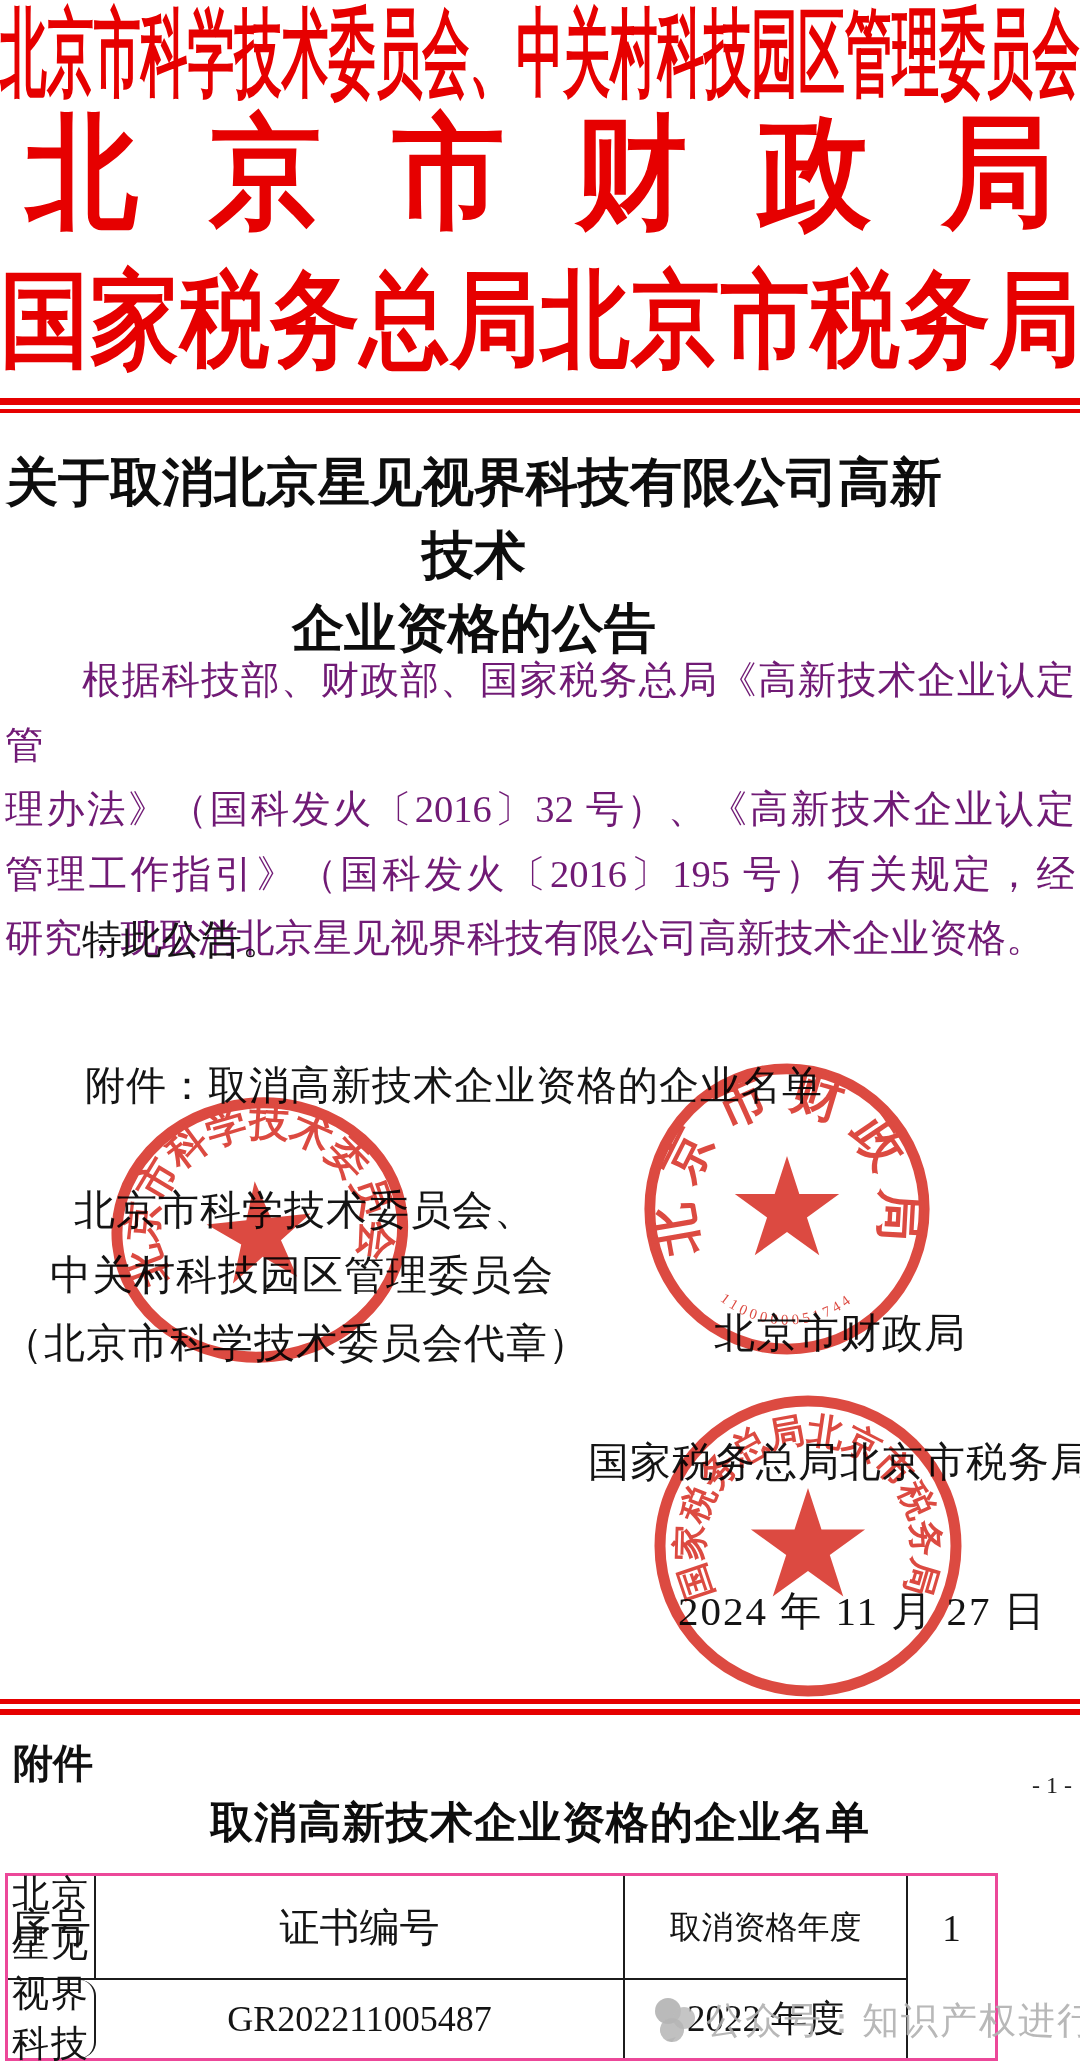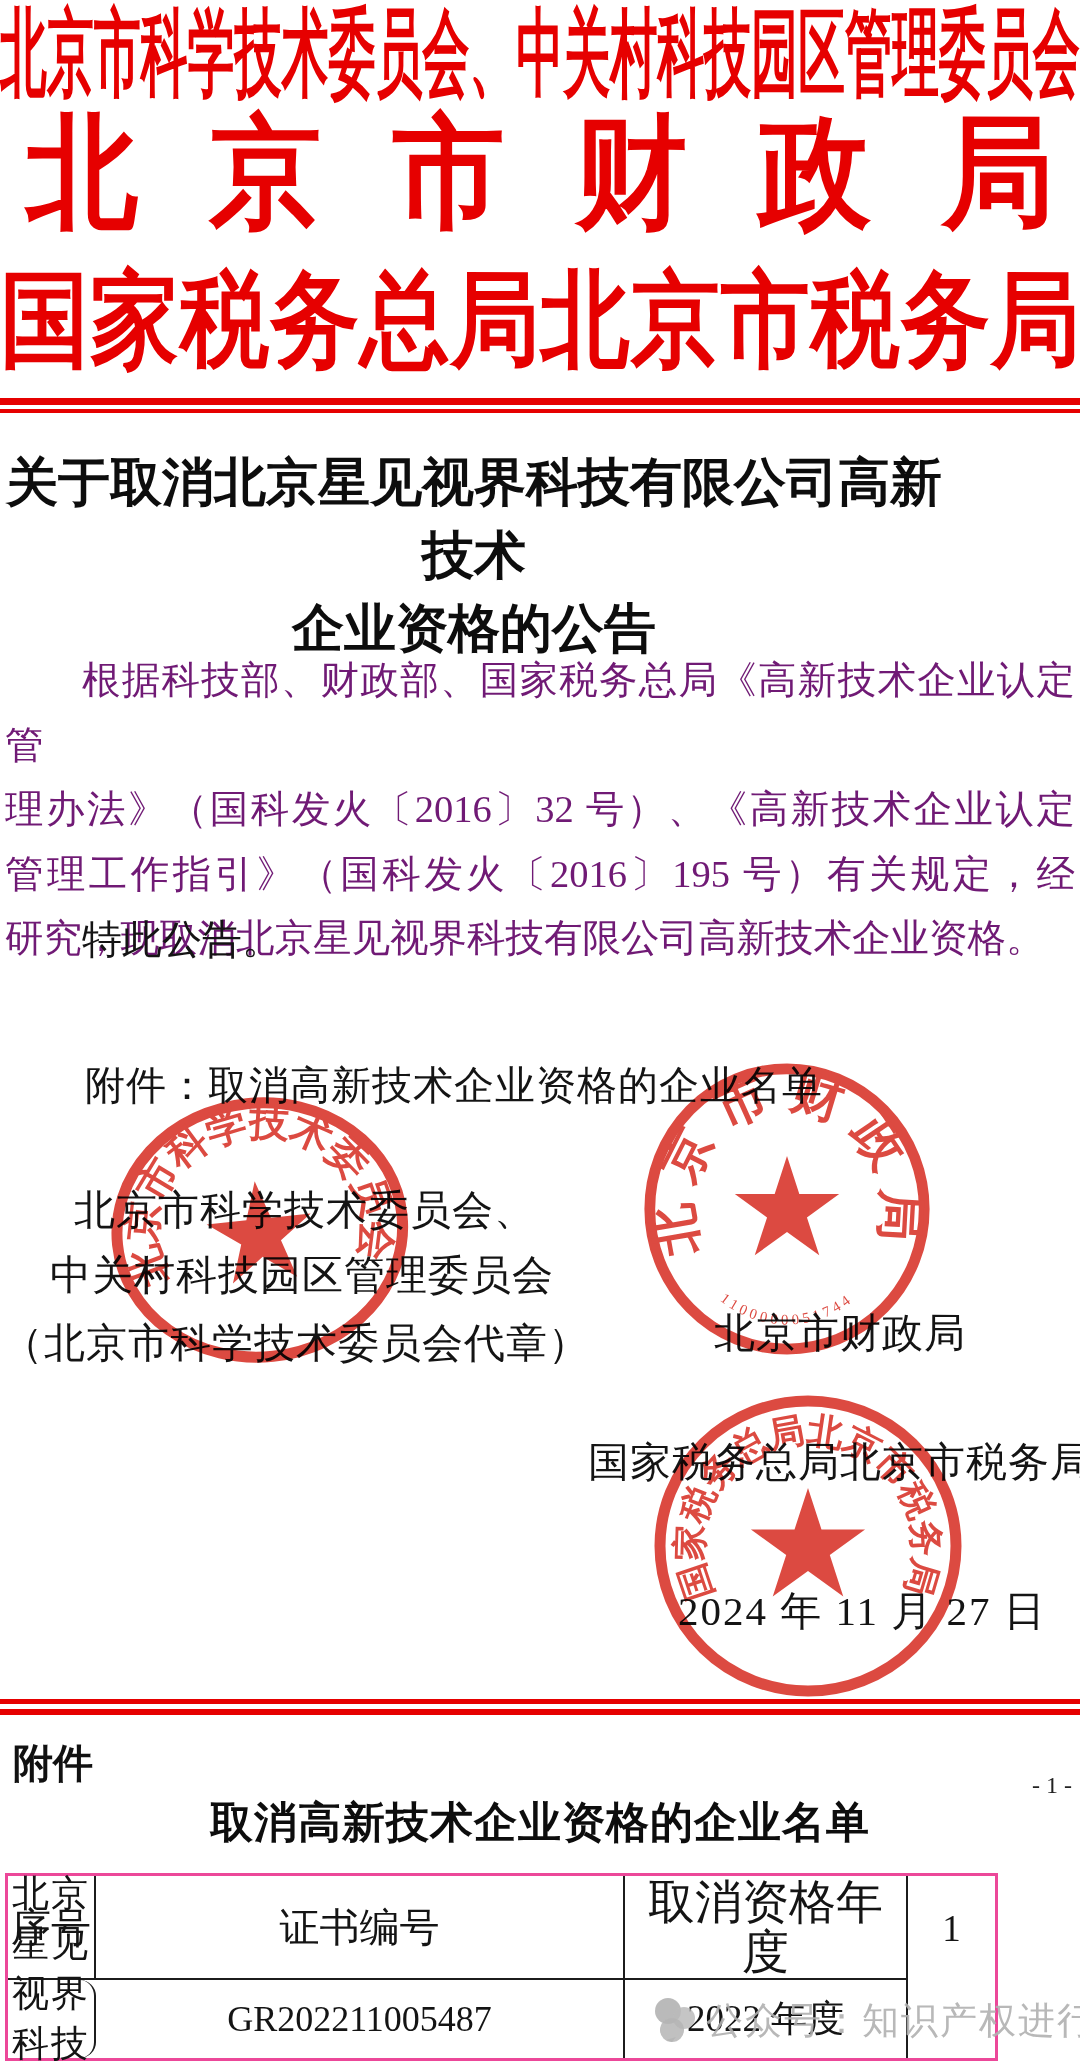--- a/index.html
+++ b/index.html
@@ -87,21 +87,21 @@
     border:3px solid #ec4899;
     background:#fff;
   }
   .cell{
     display:flex;align-items:center;justify-content:center;
     border-right:2px solid #1c1c1c;border-bottom:2px solid #1c1c1c;
     font-size:40px;color:#141414;text-align:center;
   }
   .cell:nth-child(4n){border-right:none;}
   .cell.row-last{border-bottom:none;}
-  .cell.hdr-wide{font-size:47px;line-height:50px;padding:0 19px;box-sizing:border-box;}
+  .cell.hdr-wide{font-size:32px;line-height:50px;padding:0 19px;box-sizing:border-box;text-align:right;}
   .cell.data{font-size:37px;}
   .cell.company{letter-spacing:2px;border-radius:16px;}
   .cell.cert{font-size:36px;letter-spacing:0;}
   
   .watermark{
     top:1996px;left:652px;display:flex;align-items:center;gap:8px;
     color:#b1b1b1;font-size:37px;letter-spacing:2px;white-space:nowrap;
     opacity:0.9;z-index:5;
   }
 </style>

